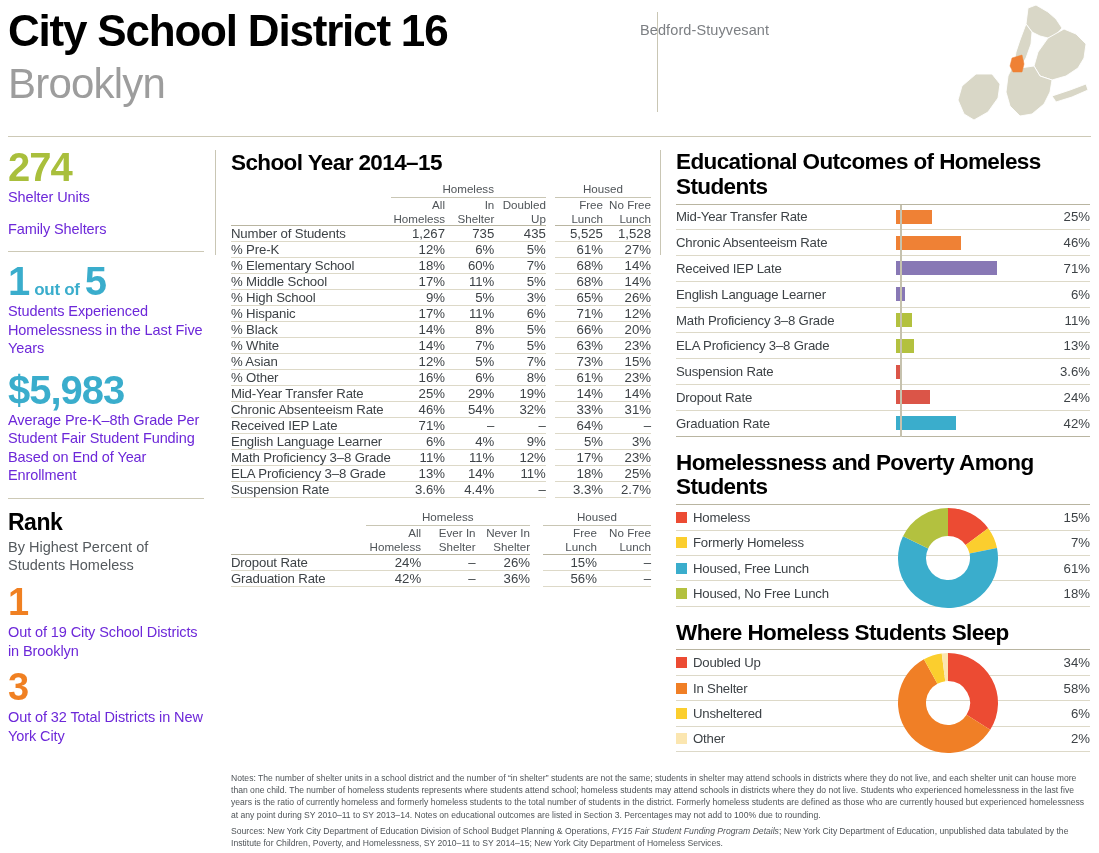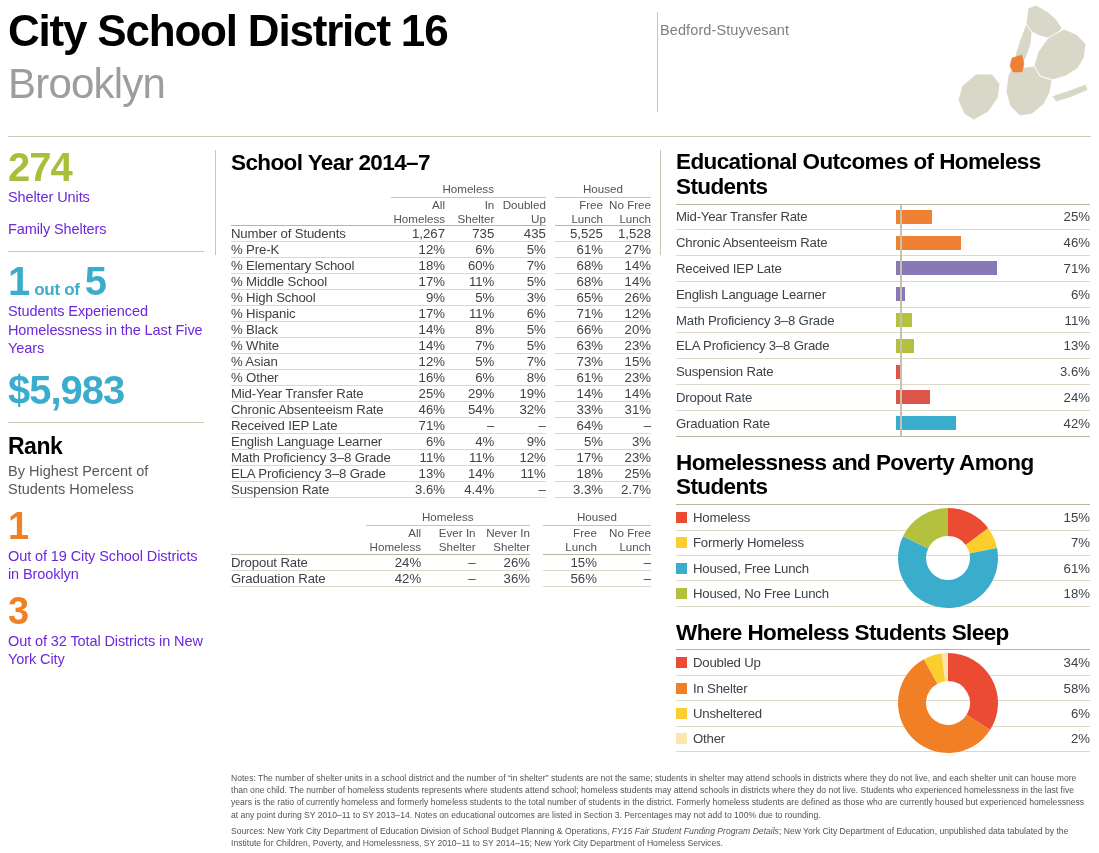--- a/index.html
+++ b/index.html
@@ -22,21 +22,21 @@
   .title-sub {
     position: absolute; left: 8px; top: 62px;
     font-size: 42px; font-weight: normal; color: #9d9d9d;
     letter-spacing: -0.8px; line-height: 1.05;
   }
   .header-divider {
     position: absolute; left: 657px; top: 12px; width: 1px; height: 100px;
     background: #c9c6b4;
   }
   .neighborhood {
-    position: absolute; left: 660px; top: 22px;
+    position: absolute; left: 640px; top: 22px;
     font-size: 14.5px; color: #7c7f83; letter-spacing: 0.1px;
   }
   .map-wrap { position: absolute; left: 952px; top: 2px; width: 140px; height: 124px; }
   .header-rule {
     position: absolute; left: 8px; top: 136px; width: 1083px; height: 1px;
     background: #cdc9b6;
   }
 
   
   .sidebar { position: absolute; left: 8px; top: 148px; width: 196px; }
@@ -181,37 +181,38 @@
       <div class="oneoffive">
         <span class="big-num teal">1</span>
         <span class="outof">out of</span>
         <span class="big-num teal">5</span>
       </div>
       <div class="stat-label">Students Experienced Homelessness in the Last Five Years</div>
     </div>
 
     <div class="stat-block">
       <div class="big-num teal">$5,983</div>
+      <div class="stat-label">Average Pre-K–8th Grade Per Student Fair Student Funding Based on End of Year Enrollment</div>
     </div>
 
     <div class="hr-soft"></div>
 
     <div>
       <div class="rank-title">Rank</div>
       <div class="rank-sub">By Highest Percent of Students Homeless</div>
       <div class="rank-num">1</div>
       <div class="stat-label">Out of 19 City School Districts in Brooklyn</div>
       <div class="rank-num">3</div>
       <div class="stat-label">Out of 32 Total Districts in New York City</div>
     </div>
   </div>
 
   <div class="center-divider"></div>
   <div class="center">
-    <div class="sec-title">School Year 2014–7</div>
+    <div class="sec-title">School Year 2014–15</div>
 
     <table class="dt">
       <colgroup>
         <col class="c-lbl">
           <col class="c-num">
           <col class="c-num">
           <col class="c-num">
         <col class="c-gap">
           <col class="c-num">
           <col class="c-num">

